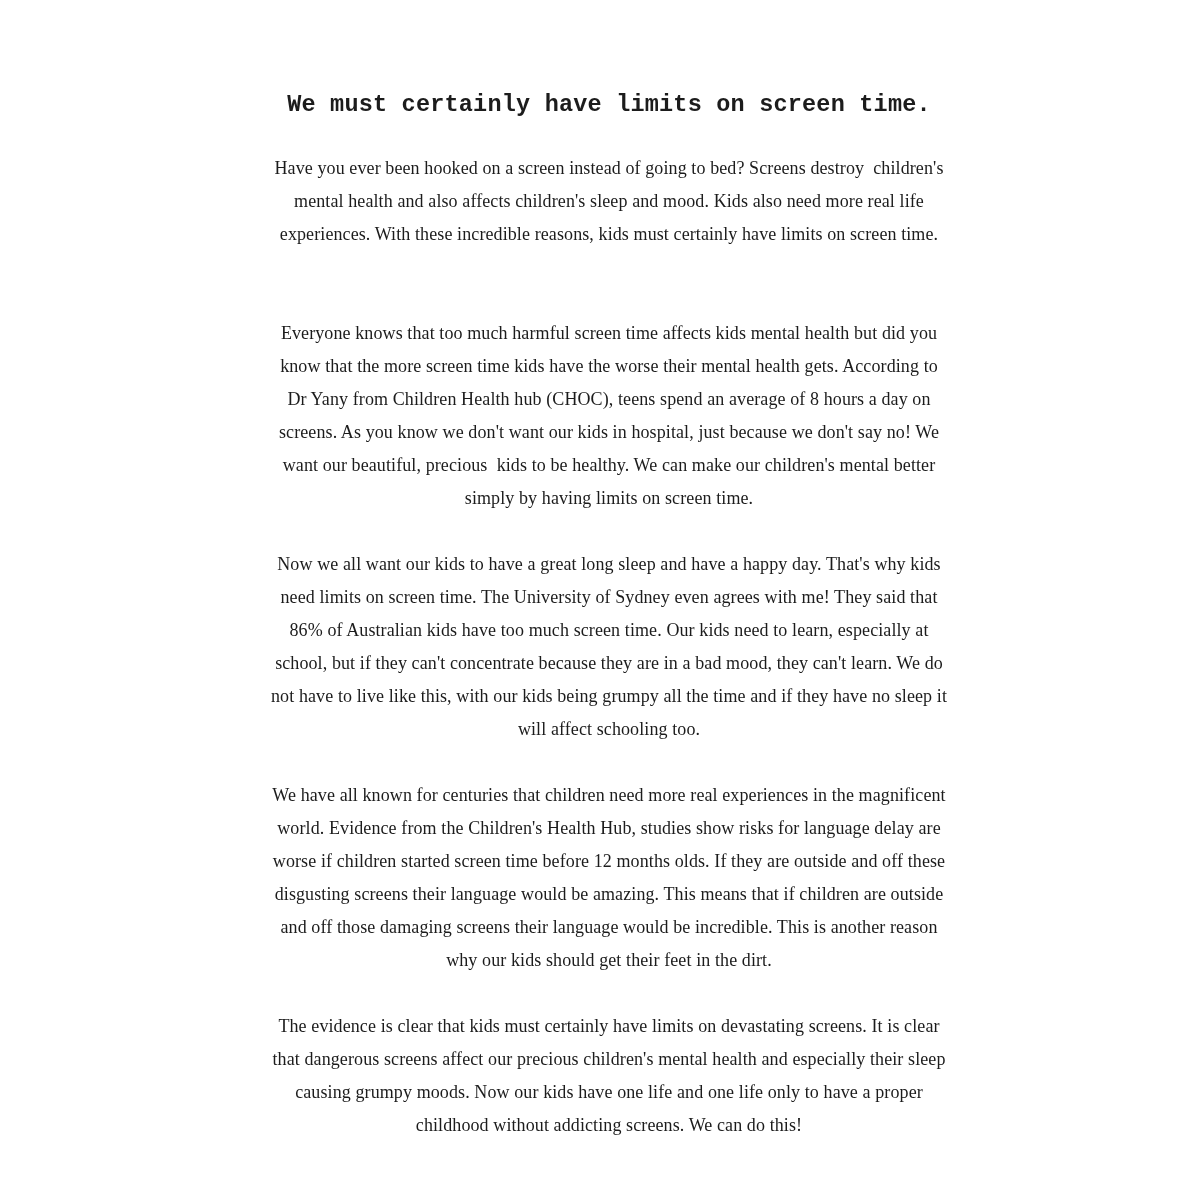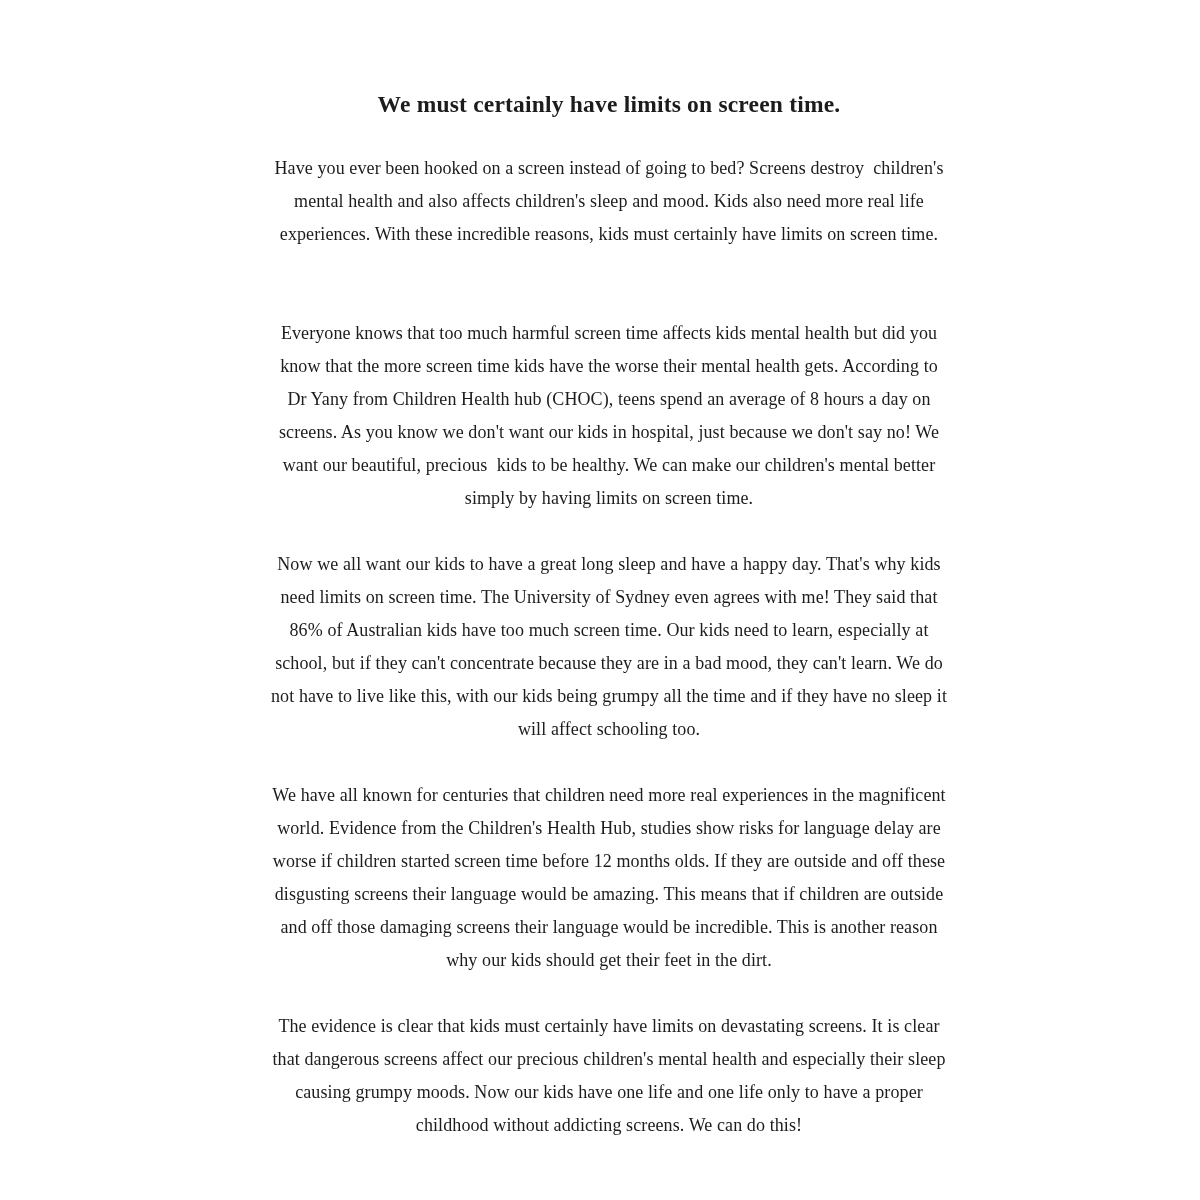--- a/index.html
+++ b/index.html
@@ -17,20 +17,21 @@
     font-family: "Liberation Serif", serif;
     color: #1c1c1c;
   }
   .doc-title {
     font-size: 23.5px;
     font-weight: bold;
     line-height: 33px;
     text-align: center;
     margin: 0 0 31px 0;
     letter-spacing: 0.2px;
+    font-family: Liberation Mono, monospace;
   }
   .doc-paragraph {
     font-size: 18px;
     line-height: 33px;
     margin: 0 0 33px 0;
     white-space: pre-wrap;
     text-align: center;
     letter-spacing: 0.1px;
   }
   .doc-paragraph.gap-large {

